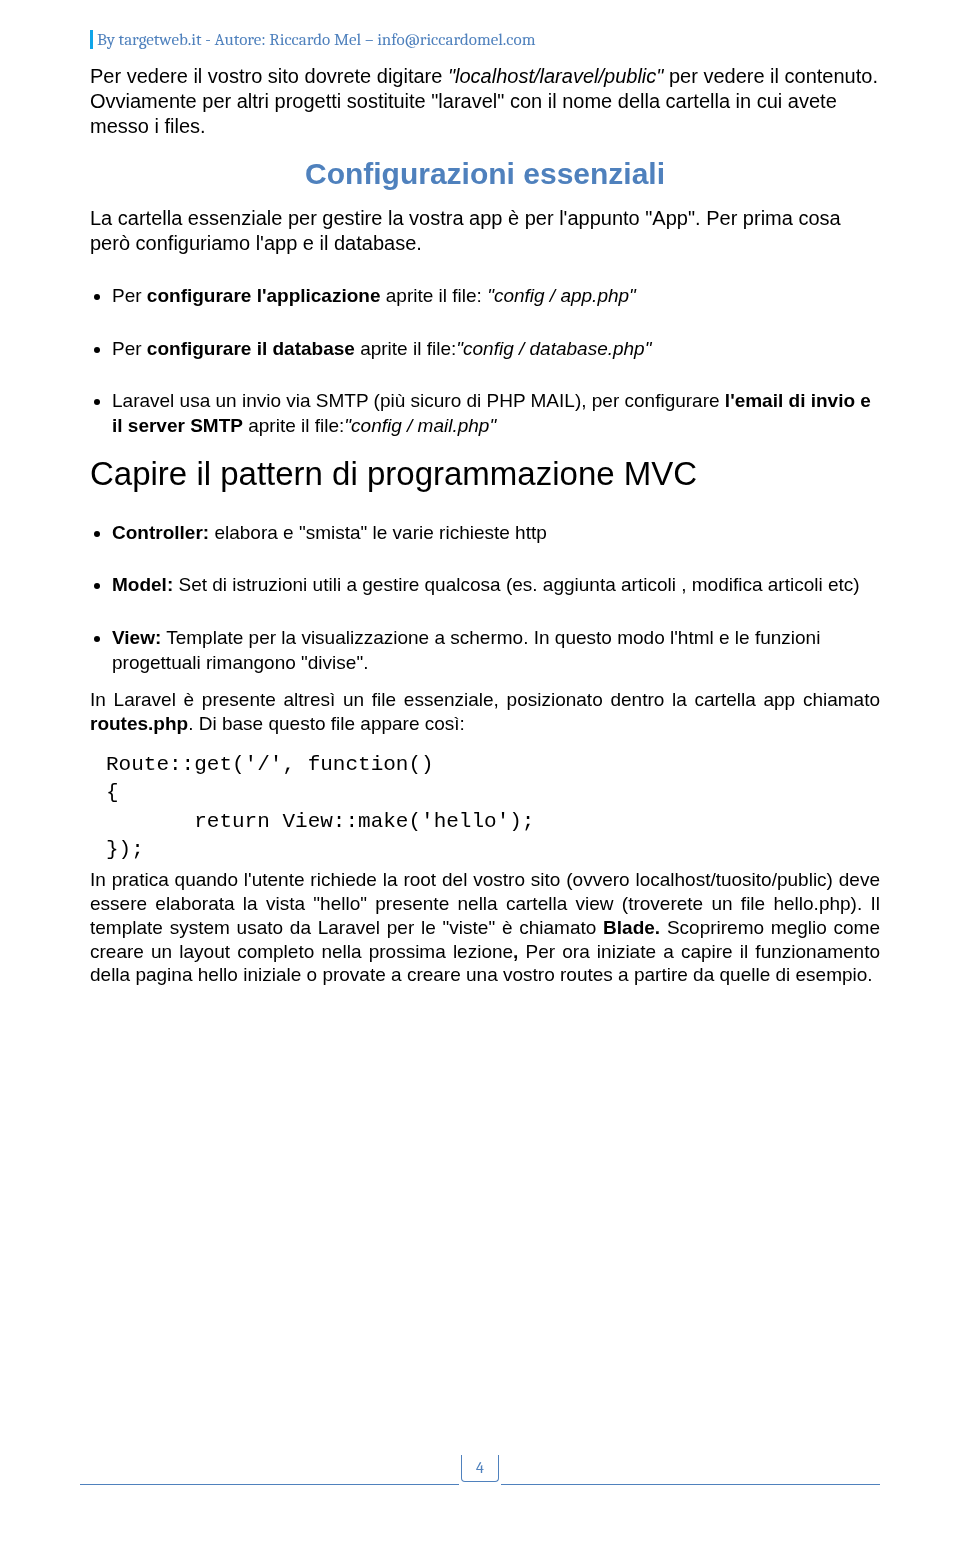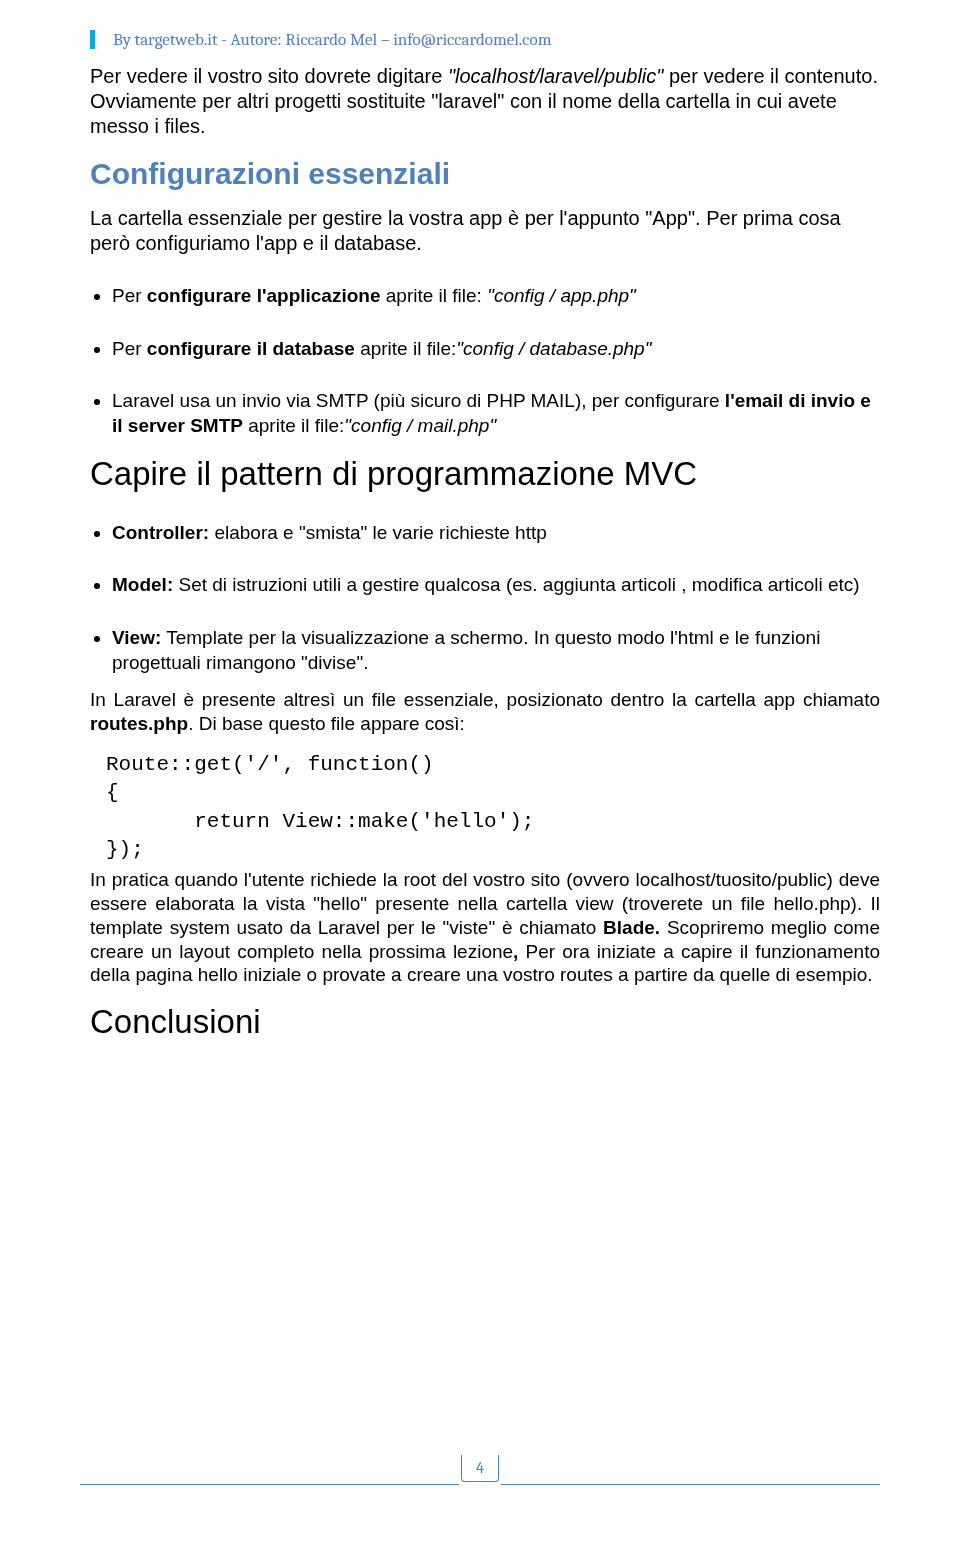--- a/index.html
+++ b/index.html
@@ -10,22 +10,22 @@
     color: #000;
     width: 960px;
   }
   .page {
     padding: 30px 80px 20px 90px;
     box-sizing: border-box;
     position: relative;
     min-height: 1500px;
   }
   .header-wrap {
-    border-left: 5px solid #0ea5e9;
-    padding-left: 18px;
+    border-left: 3px solid #0ea5e9;
+    padding-left: 4px;
     margin-bottom: 14px;
   }
   .header-text {
     color: #4f81bd;
     font-family: Cambria, Georgia, serif;
     font-size: 17px;
   }
   .body-text {
     font-size: 19px;
     line-height: 1.25;
@@ -38,20 +38,21 @@
     margin: 15px 0 14px 0;
   }
   .italic { font-style: italic; }
   .bold { font-weight: bold; }
   h2.section {
     color: #4f81bd;
     font-size: 30px;
     font-weight: bold;
     margin: 18px 0 8px 0;
     font-family: Arial, Helvetica, sans-serif;
+    text-align: center;
   }
   h1.section-big {
     color: #000;
     font-size: 33px;
     font-weight: normal;
     margin: 16px 0 8px 0;
   }
   ul.bullet {
     list-style: disc;
     padding-left: 22px;
@@ -155,21 +156,20 @@
 
   <pre class="code">Route::get('/', function()
 {
        return View::make('hello');
 });</pre>
 
   <p class="body-text">
     <span>In pratica quando l'utente richiede la root del vostro sito (ovvero localhost/tuosito/public) deve essere elaborata la vista "hello" presente nella cartella view (troverete un file hello.php). Il template system usato da Laravel per le "viste" è chiamato </span><span class="bold">Blade. </span><span>Scopriremo meglio come creare un layout completo nella prossima lezione</span><span class="bold">, </span><span>Per ora iniziate a capire il funzionamento della pagina hello iniziale o provate a creare una vostro routes a partire da quelle di esempio.</span>
   </p>
 
-  <h1 class="section-big">Conclusioni</h1>
 
   <div class="footer-pagenum">
     <div class="pagenum-rule">
       <div class="line"></div>
       <div class="pagenum-box">4</div>
       <div class="line"></div>
     </div>
   </div>
 
 </div>

